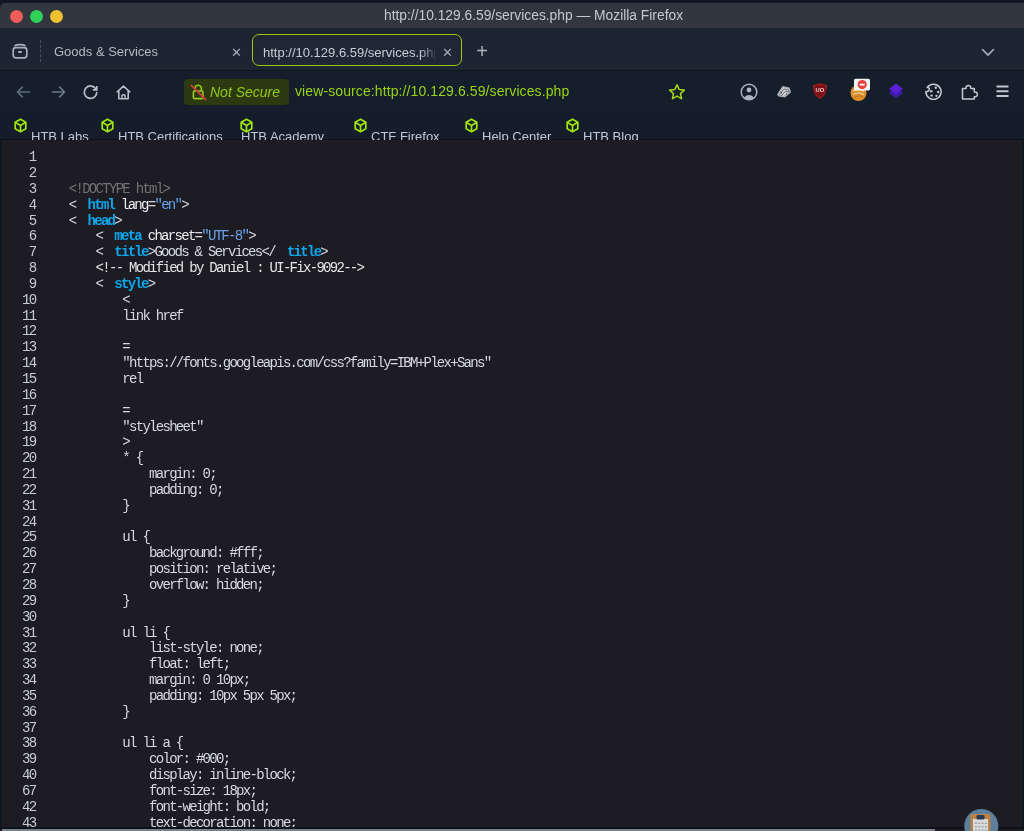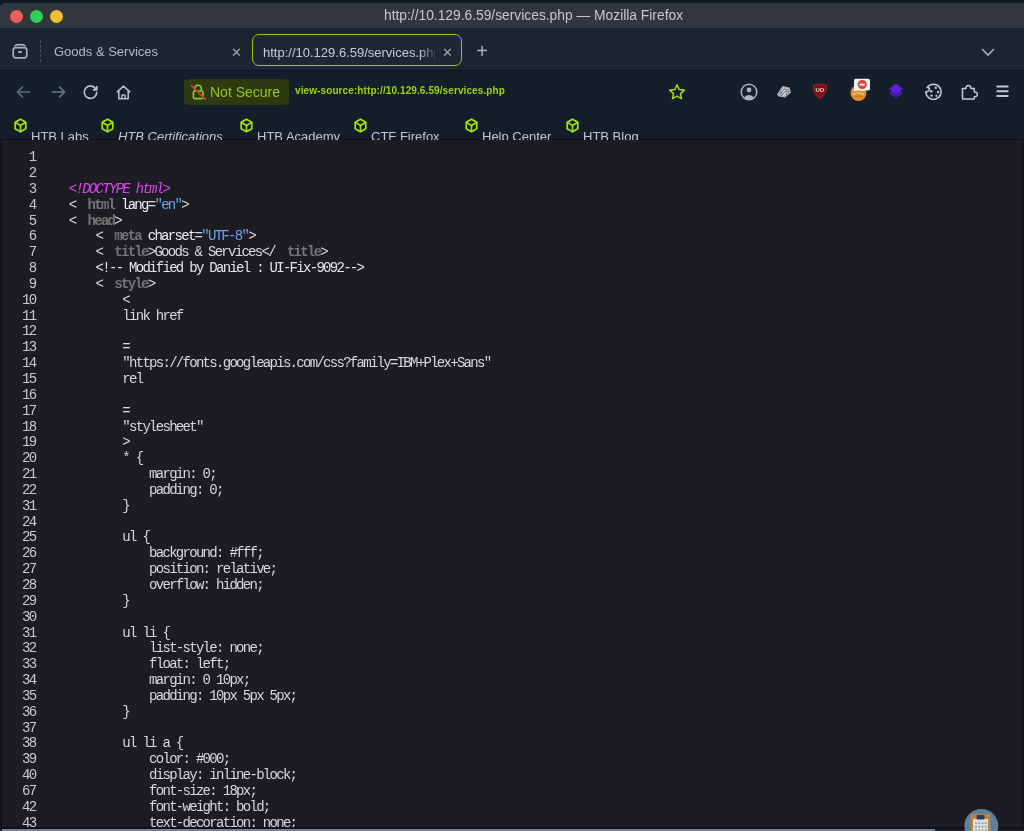--- a/index.html
+++ b/index.html
@@ -22,39 +22,39 @@
 #tab2text { left:263px; top:36.5px; width:172px; height:32px; line-height:32px; color:#c6ccd4;
   font-size:13px; white-space:nowrap; overflow:hidden; }
 #tab2fade { left:420px; top:36px; width:18px; height:28px;
   background:linear-gradient(90deg, rgba(30,39,54,0), #1e2736); }
 .xclose { color:#a2abb7; font-size:13px; }
 #plus { left:471px; top:30px; width:22px; height:42px; line-height:42px; text-align:center;
   color:#a8b1bc; font-size:20px; font-weight:400; }
 
 #navbar { left:0; top:70px; width:1024px; height:42px; background:#151e2b; border-top:1px solid #10141d; }
 #chip { left:184px; top:79px; width:105px; height:26px; background:#2d3911; border-radius:4px; }
-#chiptext { left:210px; top:79px; height:26px; line-height:26px; color:#93c91a; font-size:14px; }
-#urltext { left:295px; top:70px; height:42px; line-height:42px; color:#98d414; font-size:10px;
-  letter-spacing:0.1px;font-weight:bold; }
+#chiptext { left:210px; top:79px; height:26px; line-height:26px; color:#93c91a; font-size:14px;font-style:italic; }
+#urltext { left:295px; top:70px; height:42px; line-height:42px; color:#98d414; font-size:14px;
+  letter-spacing:0.1px; }
 
 #bmbar { left:0; top:112px; width:1024px; height:28px; background:#141d29; border-bottom:1px solid #0d1117; }
 .bmtext { top:112px; height:28px; line-height:28px; color:#bfc8d4; font-size:13px;margin-top:11px; }
 .cube { top:118px; }
 
 #content { left:0; top:140px; width:1024px; height:688px; background:#1c1c22;
   border-left:2px solid #0f1521; border-right:2px solid #0f1521; }
 #code { position:absolute; left:8.5px; top:150.2px; font-family:"Liberation Mono", monospace;
   font-size:14px; letter-spacing:-1.71px; line-height:15.85px; color:#d6d9dd; white-space:pre; }
 #code .n { display:inline-block; width:27px; text-align:right; margin-right:33.3px;
   color:#c6cbd2; font-style:normal; font-weight:normal; }
-.tag { color:#737373; font-weight:bold;padding-left:12px; }
+.tag { color:#0ea5e9; font-weight:bold;padding-left:12px; }
 .att { color:#edeff2; font-weight:normal; }
 .val { color:#6ba2e8; }
 .com { color:#e5e5e5; }
-.doc { color:#d946ef; font-style:italic; }
+.doc { color:#737373; }
 
 #botline { left:0; top:827px; width:1024px; height:1.5px; background:#0e1117; }
 #botbar { left:2px; top:828.5px; width:933px; height:2.5px; background:#78818f; }
 </style>
 </head>
 <body>
 <div class="abs" id="topstrip"></div>
 <div class="abs" id="titlebar"></div>
 <div class="abs tl" style="left:10px;background:#ee5d58;"></div>
 <div class="abs tl" style="left:30px;background:#2fd158;"></div>
@@ -175,22 +175,22 @@
   </svg>
 <svg width="0" height="0" style="position:absolute;">
   <defs>
     <g id="htbcube" fill="none" stroke="#9fe50f" stroke-width="1.7" stroke-linejoin="round">
       <path d="M6.5 1.2 L11.8 4.2 L11.8 10.8 L6.5 13.8 L1.2 10.8 L1.2 4.2 Z"></path>
       <path d="M1.2 4.2 L6.5 7.4 L11.8 4.2 M6.5 7.4 L6.5 13.8"></path>
     </g>
   </defs>
 </svg>
 <div class="abs bmtext" style="left:31px;">HTB Labs</div>
-<div class="abs bmtext" style="left:118px;font-style:italic;">HTB Certifications</div>
-<div class="abs bmtext" style="left:257px;">HTB Academy</div>
+<div class="abs bmtext" style="left:118px;">HTB Certifications</div>
+<div class="abs bmtext" style="left:241px;">HTB Academy</div>
 <div class="abs bmtext" style="left:371px;">CTF Firefox</div>
 <div class="abs bmtext" style="left:482px;">Help Center</div>
 <div class="abs bmtext" style="left:583px;">HTB Blog</div>
 
 <div class="abs" id="content"></div>
 <pre id="code"><span class="n">1</span>
 <span class="n">2</span>
 <span class="n">3</span><span class="doc">&lt;!DOCTYPE html&gt;</span>
 <span class="n">4</span>&lt;<span class="tag">html</span> <span class="att">lang</span>=<span class="val">"en"</span>&gt;
 <span class="n">5</span>&lt;<span class="tag">head</span>&gt;

